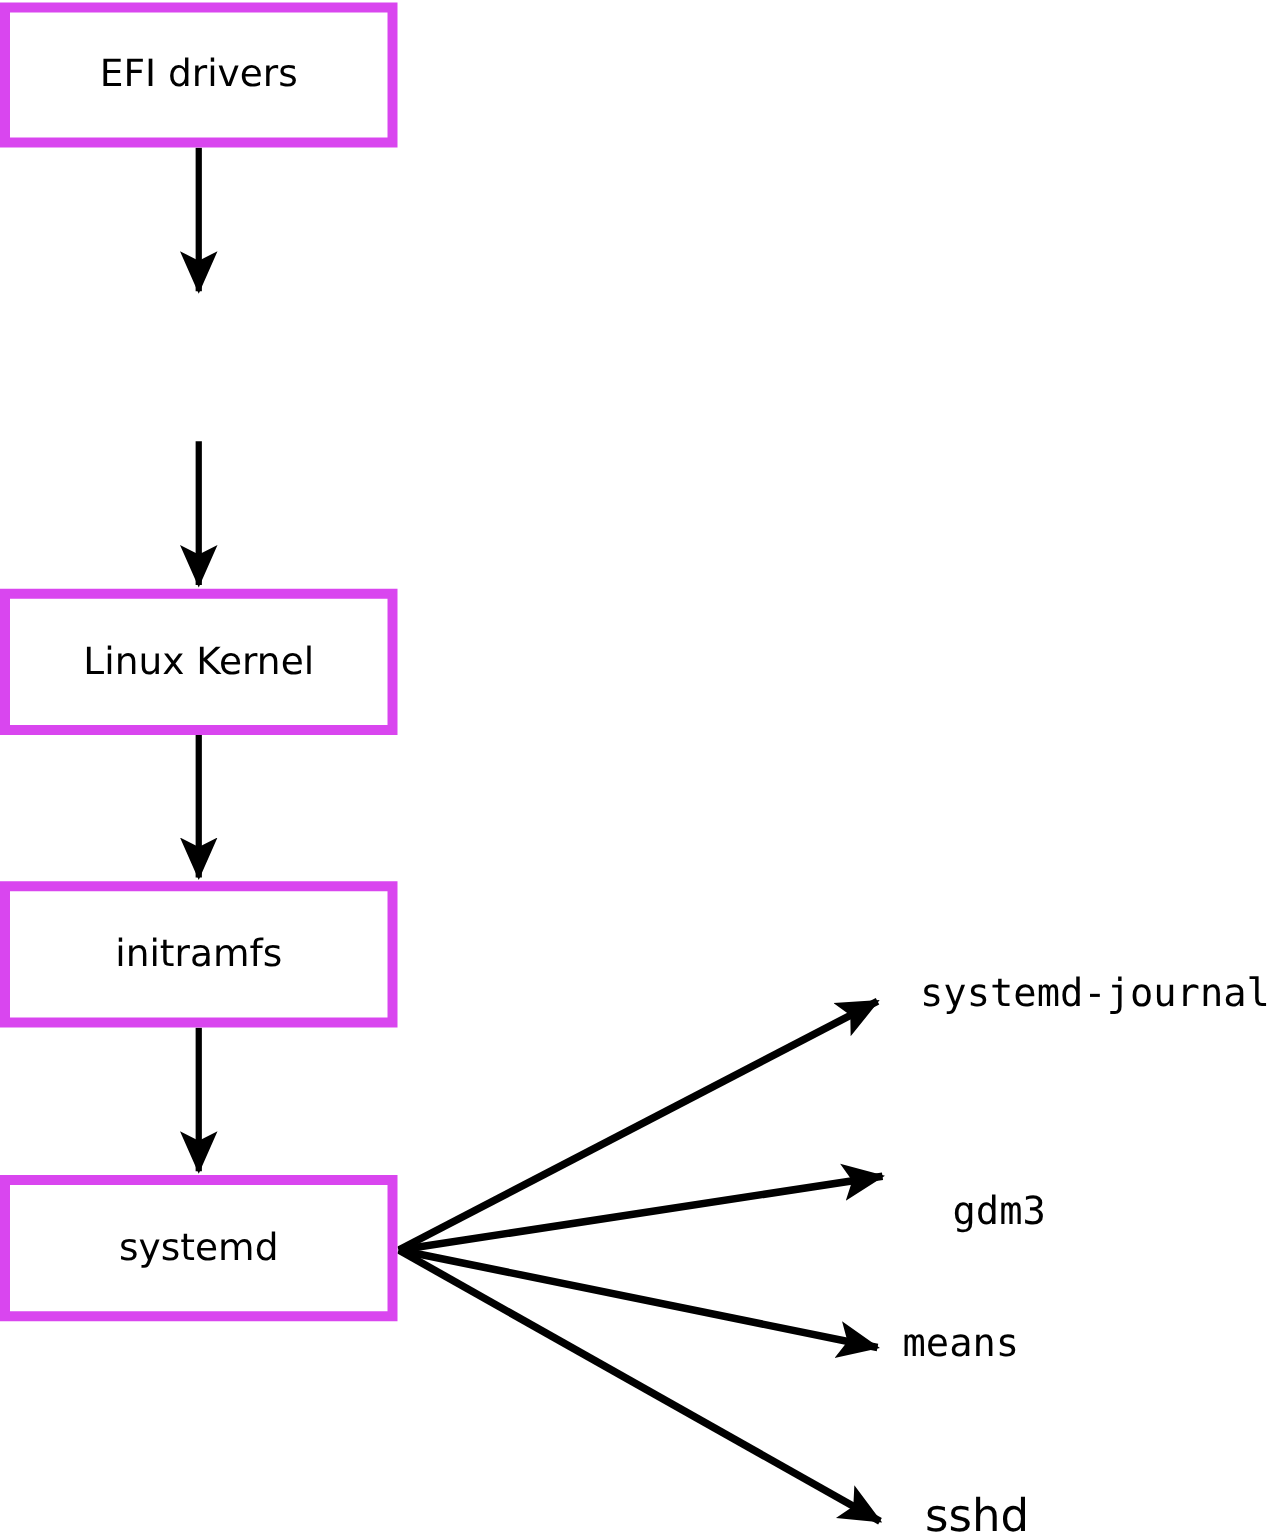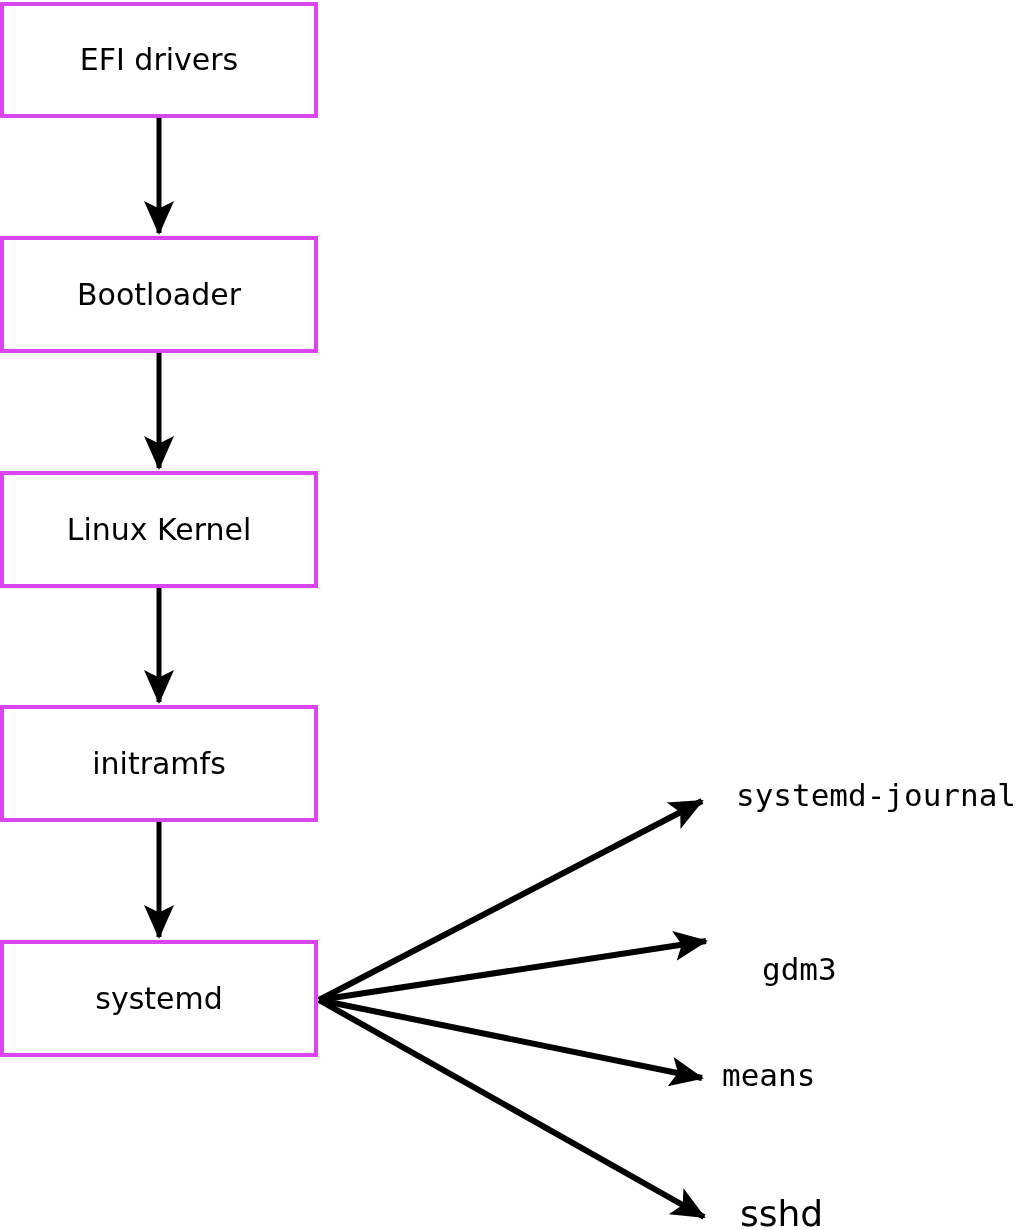--- a/index.html
+++ b/index.html
@@ -23,21 +23,21 @@
     width: 1023px;
     height: 1230px;
     pointer-events: none;
   }
   .node-box {
     position: absolute;
     left: 0;
     width: 318px;
     height: 117px;
     box-sizing: border-box;
-    border: 4px solid #d946ef;
+    border: 8px solid #d946ef;
     background: #ffffff;
     display: flex;
     align-items: center;
     justify-content: center;
     font-size: 30px;
     line-height: 1;
     white-space: nowrap;
   }
   .box-efi        { top: 2px;   height: 116px; }
   .box-bootloader { top: 236px; }
@@ -88,23 +88,20 @@
     <line x1="319" y1="1000" x2="702" y2="801" stroke="#000000" stroke-width="6" marker-end="url(#ah)"></line>
     <line x1="319" y1="1000" x2="706" y2="941" stroke="#000000" stroke-width="6" marker-end="url(#ah)"></line>
     <line x1="319" y1="1000" x2="702" y2="1078" stroke="#000000" stroke-width="6" marker-end="url(#ah)"></line>
     <line x1="319" y1="1000" x2="704" y2="1217" stroke="#000000" stroke-width="6" marker-end="url(#ah)"></line>
   </svg>
 
 
   <div class="node-box box-efi">
     <span>EFI drivers</span>
   </div>
-  <div class="node-box box-bootloader">
-    <span>Bootloader</span>
-  </div>
   <div class="node-box box-kernel">
     <span>Linux Kernel</span>
   </div>
   <div class="node-box box-systemd">
     <span>systemd</span>
   </div>
   <div class="node-box box-initramfs">
     <span>initramfs</span>
   </div>
 

